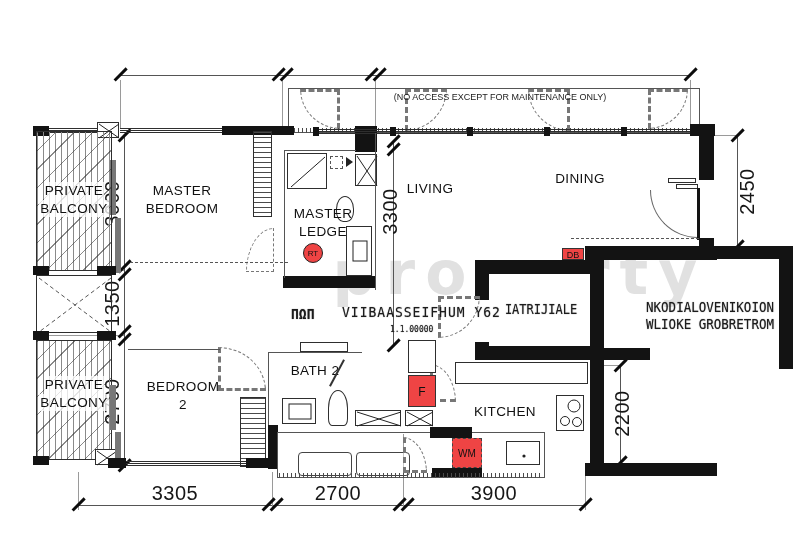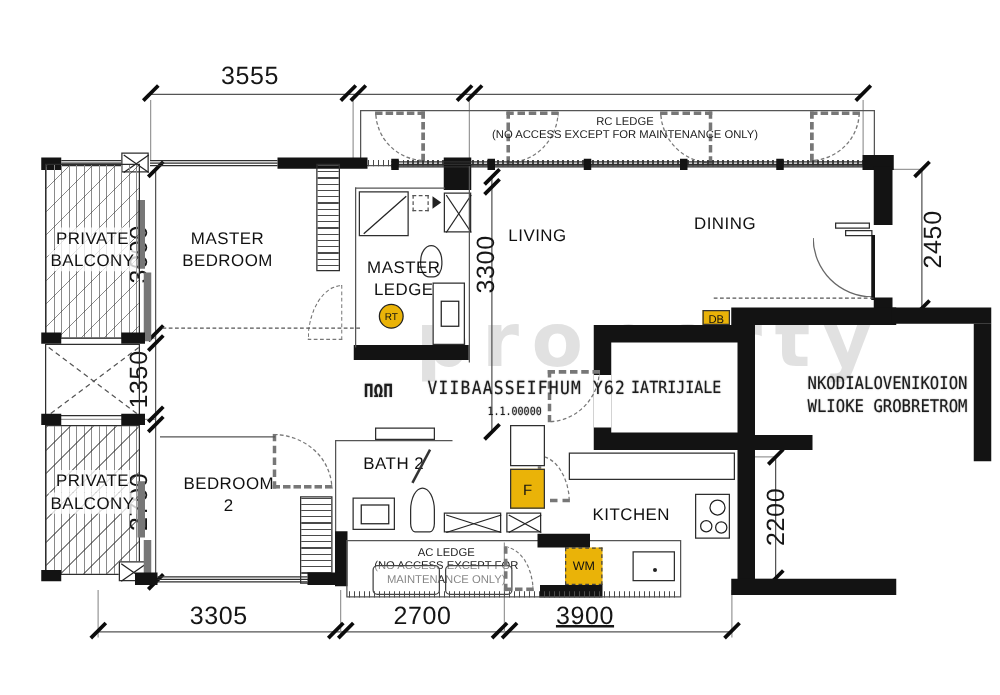--- a/index.html
+++ b/index.html
@@ -12,21 +12,21 @@
   .line-v{position:absolute;width:0;border-left:1px solid #555;}
   .ext-h{position:absolute;height:0;border-top:1px solid #9a9a9a;}
   .ext-v{position:absolute;width:0;border-left:1px solid #9a9a9a;}
   .dash-h{position:absolute;height:0;border-top:1.5px dashed #555;}
   .tick{position:absolute;width:17px;height:2.6px;background:#0c0c0c;transform:rotate(-45deg);}
   .dim{position:absolute;font-size:20px;letter-spacing:0.5px;text-align:center;color:#161616;}
   .dim.v{transform:rotate(-90deg);}
   .room{position:absolute;font-size:13.5px;line-height:1.3;letter-spacing:0.4px;text-align:center;color:#101010;}
   .room .hl{background:rgba(255,255,255,0.78);display:inline-block;padding:0 1px;}
   .ledgetxt{position:absolute;font-size:9px;line-height:1.15;text-align:center;color:#1b1b1b;}
-  .tag{position:absolute;box-sizing:border-box;text-align:center;color:#111;background:#eab308;}
+  .tag{position:absolute;box-sizing:border-box;text-align:center;color:#111;background:#ef4444;}
   .win3{position:absolute;background:
         linear-gradient(#2e2e2e,#2e2e2e) 0 0/100% 1px no-repeat,
         linear-gradient(#2e2e2e,#2e2e2e) 0 50%/100% 1px no-repeat,
         linear-gradient(#2e2e2e,#2e2e2e) 0 100%/100% 1px no-repeat;}
   .hatch{position:absolute;box-sizing:border-box;border:1px solid #2e2e2e;
         background:
          repeating-linear-gradient(135deg, rgba(40,40,40,0.55) 0 1px, transparent 1px 13px),
          repeating-linear-gradient(90deg, #8a8a8a 0 1px, transparent 1px 6px);}
   .stripes{position:absolute;box-sizing:border-box;border:1px solid #2e2e2e;
         background:repeating-linear-gradient(180deg,#4a4a4a 0 1px, transparent 1px 5px);}
@@ -54,36 +54,35 @@
   <div class="ext-v" style="left:120px;top:80px;height:48px;"></div>
   <div class="ext-v" style="left:282px;top:80px;height:48px;"></div>
   <div class="ext-v" style="left:375px;top:80px;height:54px;"></div>
   <div class="ext-v" style="left:690px;top:80px;height:44px;"></div>
   <div class="tick" style="left:112px;top:73px;"></div>
   <div class="tick" style="left:270px;top:73px;"></div>
   <div class="tick" style="left:278px;top:73px;"></div>
   <div class="tick" style="left:363px;top:73px;"></div>
   <div class="tick" style="left:371px;top:73px;"></div>
   <div class="tick" style="left:682px;top:73px;"></div>
-  <div class="dim" style="left:150px;top:50px;width:100px;">3555</div>
 
   <div class="line-h" style="left:78px;top:505px;width:507px;"></div>
   <div class="ext-v" style="left:78px;top:472px;height:38px;"></div>
   <div class="ext-v" style="left:272px;top:472px;height:38px;"></div>
   <div class="ext-v" style="left:403px;top:434px;height:76px;"></div>
   <div class="ext-v" style="left:585px;top:472px;height:38px;"></div>
   <div class="tick" style="left:70px;top:503px;"></div>
   <div class="tick" style="left:260px;top:503px;"></div>
   <div class="tick" style="left:268px;top:503px;"></div>
   <div class="tick" style="left:391px;top:503px;"></div>
   <div class="tick" style="left:399px;top:503px;"></div>
   <div class="tick" style="left:577px;top:503px;"></div>
   <div class="dim" style="left:125px;top:482px;width:100px;">3305</div>
   <div class="dim" style="left:288px;top:482px;width:100px;">2700</div>
-  <div class="dim" style="left:418px;top:482px;width:100px;text-decoration:underline;">3900</div>
+  <div class="dim" style="left:444px;top:482px;width:100px;">3900</div>
 
   <div class="line-v" style="left:124px;top:135px;height:330px;"></div>
   <div class="ext-h" style="left:36px;top:270px;width:88px;"></div>
   <div class="ext-h" style="left:36px;top:335px;width:88px;"></div>
   <div class="tick" style="left:116px;top:134px;"></div>
   <div class="tick" style="left:116px;top:265px;"></div>
   <div class="tick" style="left:116px;top:273px;"></div>
   <div class="tick" style="left:116px;top:330px;"></div>
   <div class="tick" style="left:116px;top:338px;"></div>
   <div class="tick" style="left:116px;top:464px;"></div>
@@ -110,21 +109,20 @@
   <div class="tick" style="left:612px;top:364px;"></div>
   <div class="tick" style="left:612px;top:461px;"></div>
   <div class="dim v" style="left:592px;top:402px;width:60px;">2200</div>
 
   <div class="tl" style="left:288px;top:88px;width:412px;height:45px;background:transparent;border-color:#555;"></div>
   <div class="arc bl dsh" style="left:300px;top:89px;width:40px;height:40px;"></div>
   <div class="arc br dsh" style="left:405px;top:89px;width:42px;height:42px;"></div>
   <div class="arc bl dsh" style="left:528px;top:89px;width:42px;height:42px;"></div>
   <div class="arc br dsh" style="left:648px;top:89px;width:40px;height:40px;"></div>
   <div class="ledgetxt" style="left:330px;top:92px;width:340px;">
-    <div>RC LEDGE</div>
     <div>(NO ACCESS EXCEPT FOR MAINTENANCE ONLY)</div>
   </div>
   <div class="rail" style="left:290px;top:128px;width:408px;height:5px;"></div>
 
   <div class="wall" style="left:33px;top:126px;width:16px;height:10px;"></div>
   <div class="win3" style="left:49px;top:128px;width:50px;height:5px;"></div>
   <div class="tl" style="left:97px;top:122px;width:22px;height:16px;">
     <svg width="22" height="16" viewBox="0 0 22 16">
         <line x1="1" y1="1" x2="21" y2="15" stroke="#222" stroke-width="1"></line>
         <line x1="21" y1="1" x2="1" y2="15" stroke="#222" stroke-width="1"></line>
@@ -289,25 +287,20 @@
         <line x1="45" y1="1" x2="1" y2="15" stroke="#222"></line>
       </svg>
   </div>
   <div class="tl" style="left:405px;top:410px;width:28px;height:16px;">
     <svg width="28" height="16" viewBox="0 0 28 16">
         <line x1="1" y1="1" x2="27" y2="15" stroke="#222"></line>
         <line x1="27" y1="1" x2="1" y2="15" stroke="#222"></line>
       </svg>
   </div>
   <div class="wall" style="left:430px;top:427px;width:42px;height:11px;"></div>
-  <div class="ledgetxt" style="left:292px;top:437px;width:130px;">
-    <div>AC LEDGE</div>
-    <div>(NO ACCESS EXCEPT FOR</div>
-    <div>MAINTENANCE ONLY)</div>
-  </div>
   <div class="abs" style="left:298px;top:452px;width:52px;height:22px;border:1px solid #444;border-radius:4px;background:rgba(255,255,255,0.45);"></div>
   <div class="abs" style="left:356px;top:452px;width:52px;height:22px;border:1px solid #444;border-radius:4px;background:rgba(255,255,255,0.45);"></div>
   <div class="arc tr dsh" style="left:403px;top:437px;width:24px;height:36px;"></div>
   <div class="rail" style="left:279px;top:473px;width:264px;height:5px;"></div>
 
   <div class="wall" style="left:108px;top:458px;width:18px;height:10px;"></div>
   <div class="win3" style="left:126px;top:461px;width:120px;height:5px;"></div>
   <div class="wall" style="left:246px;top:458px;width:26px;height:10px;"></div>
 
   <div class="room" style="left:390px;top:180px;width:80px;">LIVING</div>

